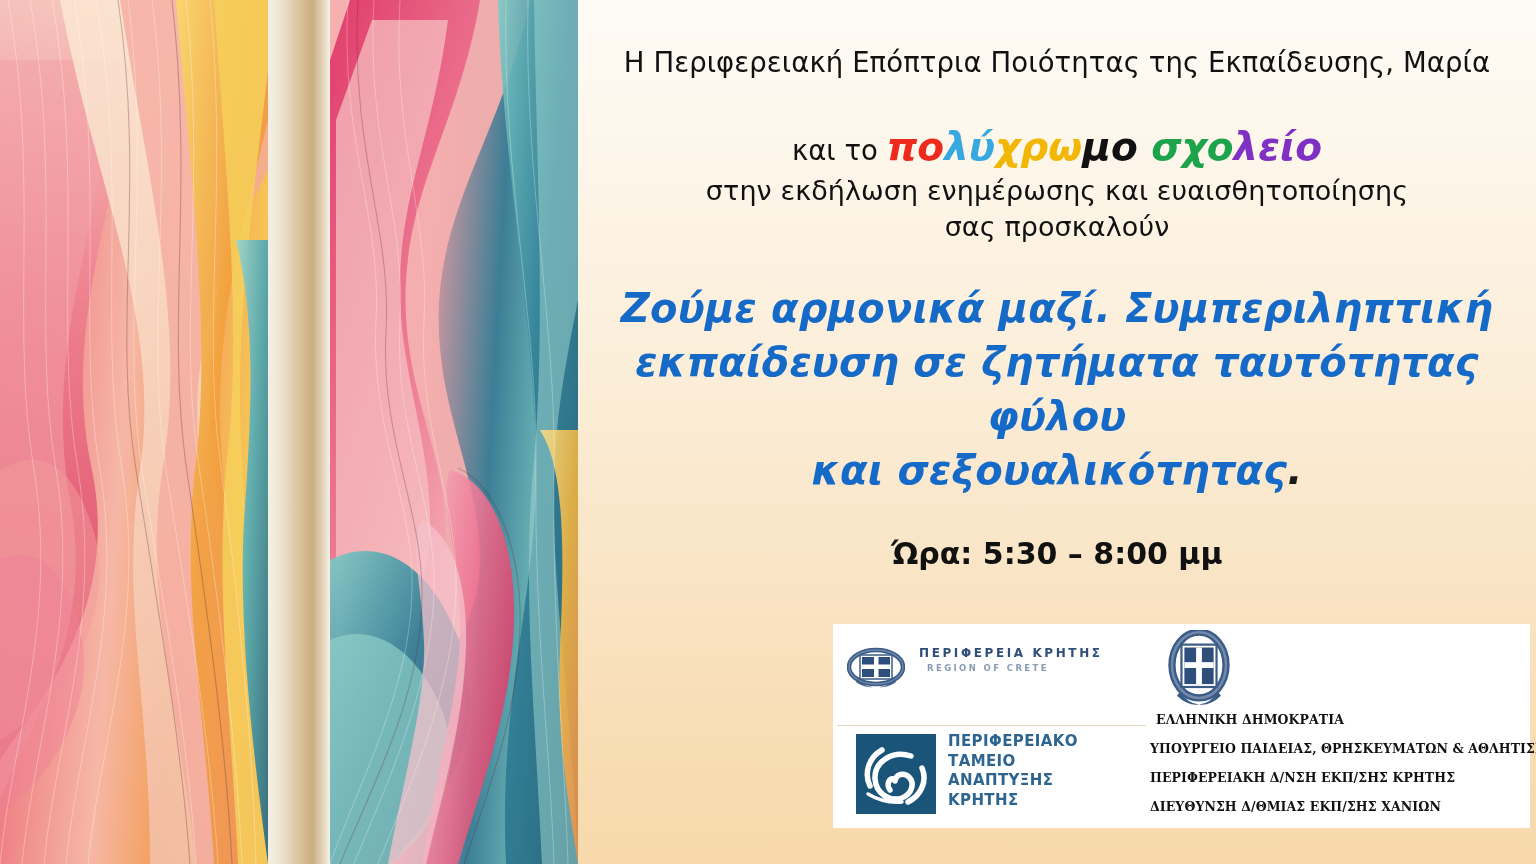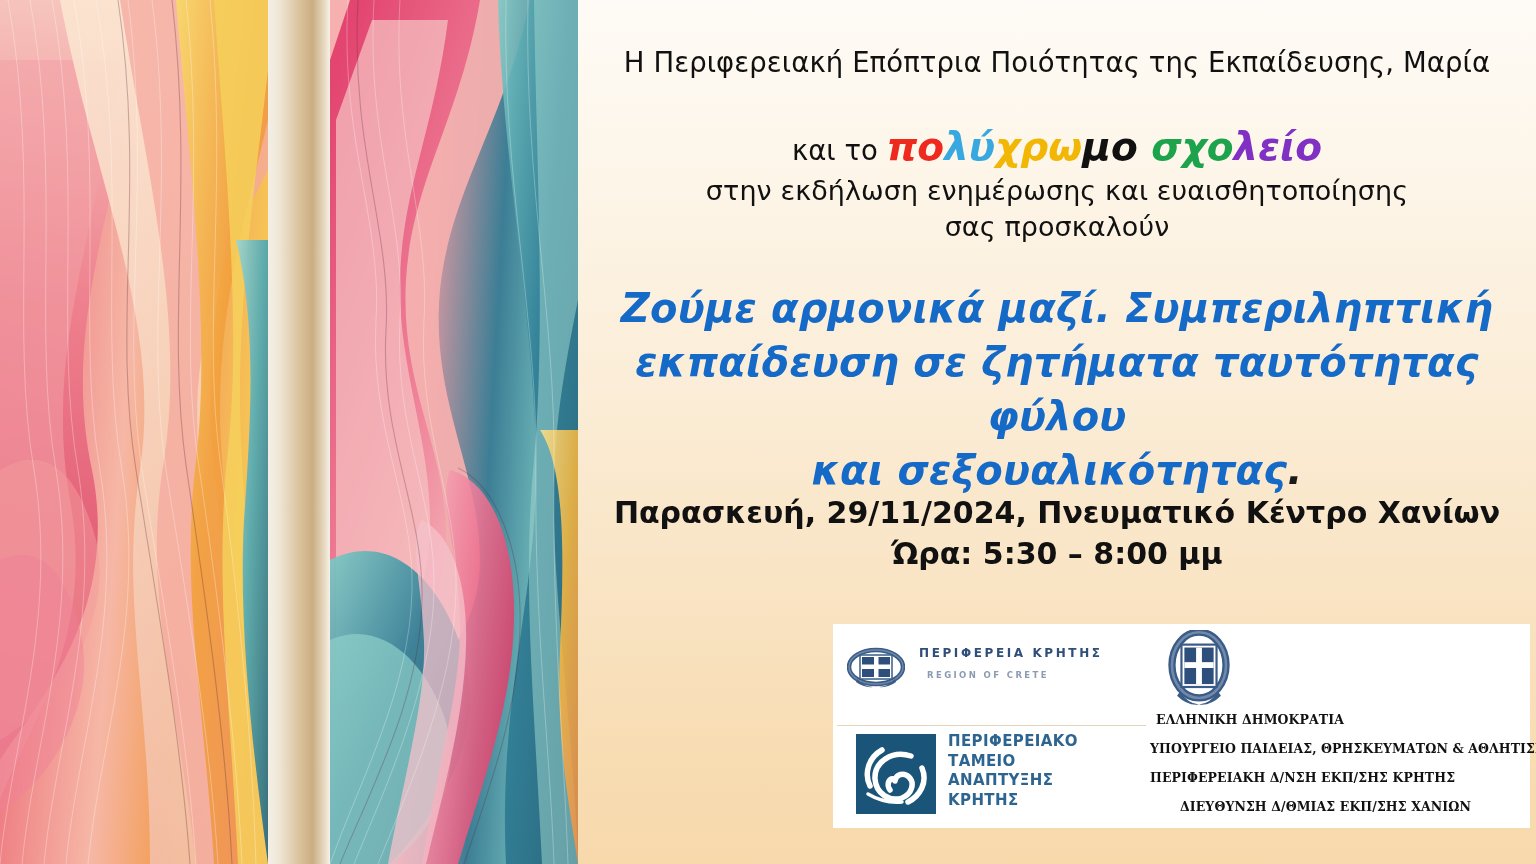--- a/index.html
+++ b/index.html
@@ -46,35 +46,35 @@
   #logobox{position:absolute;left:255px;top:624px;width:697px;height:204px;background:#fff;}
   #logo-left{position:absolute;left:0;top:0;width:313px;height:204px;}
   .logo-divider{position:absolute;left:4px;top:101px;width:309px;height:1px;background:#E3D4BA;}
 
   .crete-row{position:absolute;left:14px;top:18px;width:300px;height:62px;}
   .crest-small{position:absolute;left:0;top:2px;width:58px;height:46px;}
   .crete-txt{position:absolute;left:72px;top:4px;}
   .crete-main{font-family:"DejaVu Sans","Liberation Sans",sans-serif;font-weight:bold;
               font-size:12px;letter-spacing:2.6px;color:#2F4F7A;white-space:nowrap;text-align:center;}
   .crete-sub{font-weight:bold;font-size:8.5px;letter-spacing:2.4px;color:#8A9BB2;
-             margin-top:10px;white-space:nowrap;padding-left:8px;}
+             margin-top:3px;white-space:nowrap;padding-left:8px;}
 
   .ptak-row{position:absolute;left:23px;top:110px;width:300px;height:86px;font-weight:bold;}
   .ptak-sq{position:absolute;left:0;top:0;width:80px;height:80px;background:#1A5579;}
   .ptak-txt{position:absolute;left:92px;top:-2px;color:#2E6590;font-size:15px;
             line-height:19.5px;letter-spacing:.4px;white-space:nowrap;}
 
   #logo-right{position:absolute;left:313px;top:0;width:384px;height:180px;}
   .crest-big{position:absolute;left:22px;top:6px;width:62px;height:76px;}
   .minline{position:absolute;left:4px;color:#111;font-weight:bold;font-size:12.5px;
            font-family:"DejaVu Serif","Liberation Serif",serif;white-space:nowrap;letter-spacing:.1px;}
   #min0{top:88px;left:10px;}
   #min1{top:117px;}
   #min2{top:146px;}
-  #min3{top:175px;margin-left:30px;}
+  #min3{top:175px;}
 </style>
 </head>
 <body>
 
 <div id="poster">
 
   <div id="artwork">
 
     <div class="panel p1">
       <svg width="268" height="864" viewBox="0 0 268 864" preserveAspectRatio="none">
@@ -216,21 +216,20 @@
       <div>στην εκδήλωση ενημέρωσης και ευαισθητοποίησης</div>
       <div>σας προσκαλούν</div>
     </div>
 
     <div id="maintitle">
       <div>Ζούμε αρμονικά μαζί. Συμπεριληπτική</div>
       <div>εκπαίδευση σε ζητήματα ταυτότητας φύλου</div>
       <div><span>και σεξουαλικότητας</span><span class="dot">.</span></div>
     </div>
 
-    <div class="datetime" id="dt1">Παρασκευή, 29/11/2024, Πνευματικό Κέντρο Χανίων</div>
     <div class="datetime" id="dt2">Ώρα: 5:30 – 8:00 μμ</div>
 
     <div id="logobox">
 
       <div id="logo-left">
         <div class="logo-divider"></div>
 
         <div class="crete-row">
           <svg class="crest-small" viewBox="0 0 116 92">
             <g fill="#3A5C86">

